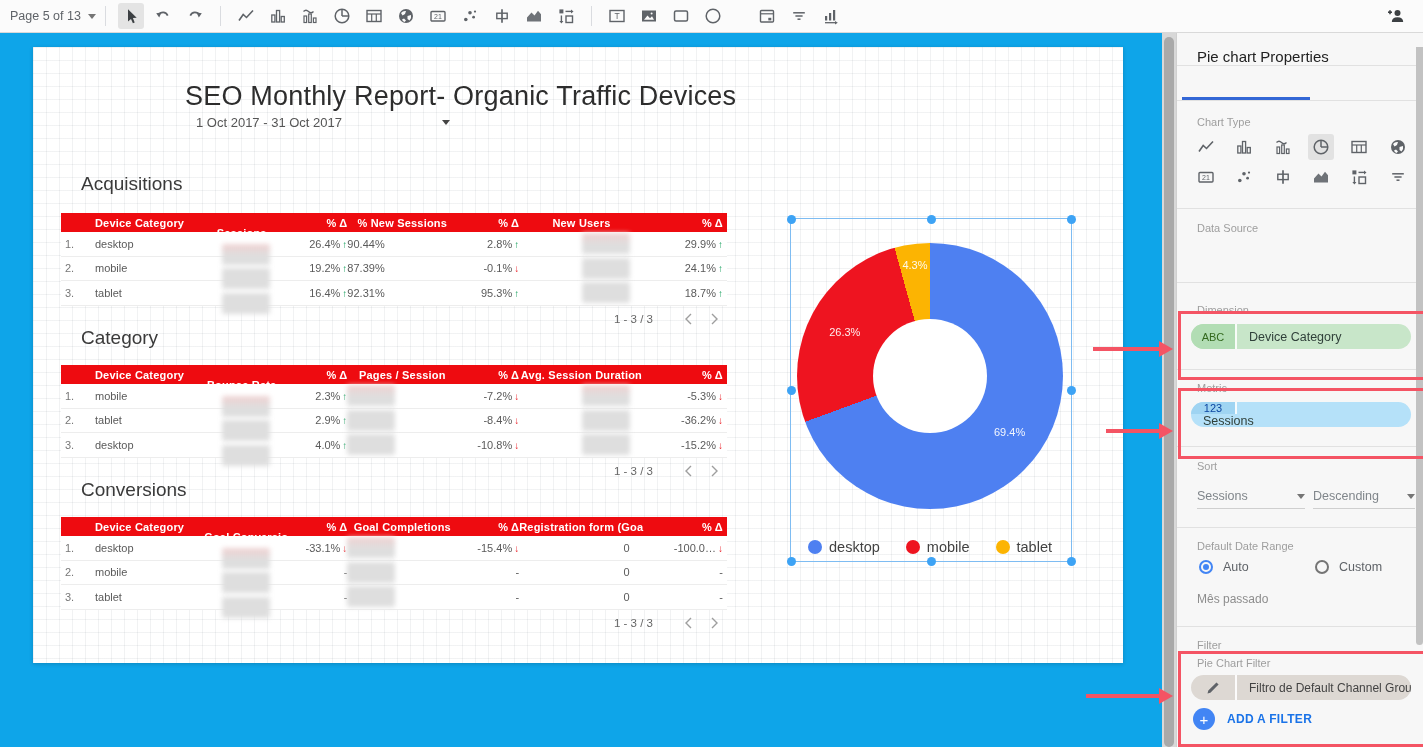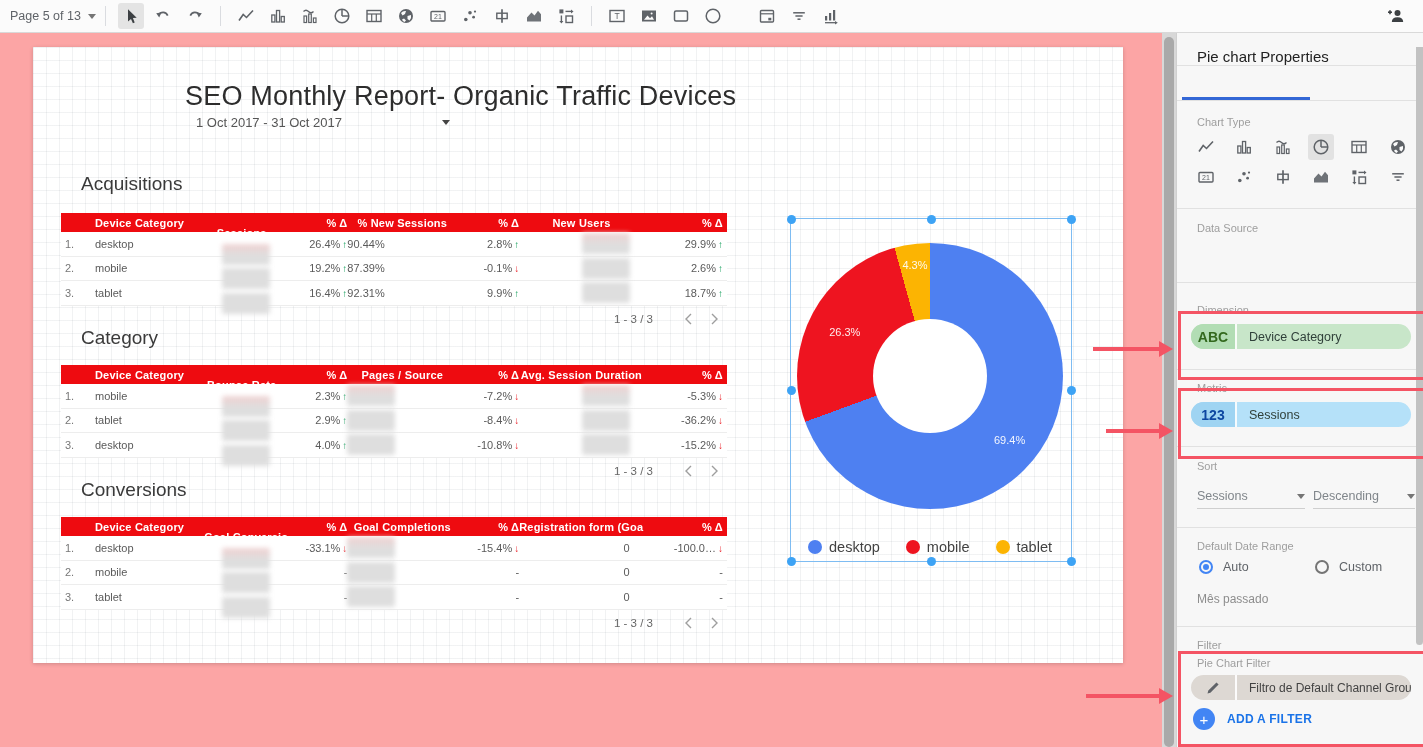--- a/index.html
+++ b/index.html
@@ -1,16 +1,16 @@
 <!DOCTYPE html>
 <html><head>
 <meta charset="utf-8">
 <style>
   html,body{margin:0;padding:0;}
-  #app{position:relative;width:1423px;height:747px;background:#fca5a5;overflow:hidden;
+  #app{position:relative;width:1423px;height:747px;background:#0ea5e9;overflow:hidden;
        font-family:"Liberation Sans",sans-serif;-webkit-font-smoothing:antialiased;}
   
   #toolbar{position:absolute;left:0;top:0;width:1423px;height:32px;background:#fbfbfb;
            border-bottom:1px solid #d9d9d9;display:flex;align-items:center;z-index:30;}
   #page-selector{display:flex;align-items:center;margin-left:10px;font-size:12.5px;color:#5f6368;cursor:pointer;}
   .caret-down{width:0;height:0;border-left:4px solid transparent;border-right:4px solid transparent;
               border-top:5px solid #757575;margin-left:7px;display:inline-block;}
   .tdivider{width:1px;height:20px;background:#dadce0;margin:0 9px;}
   .ticon{width:26px;height:26px;display:flex;align-items:center;justify-content:center;border-radius:3px;cursor:pointer;flex:0 0 auto;}
   .ticon svg{display:block;}
@@ -81,25 +81,25 @@
   #tab-underline{position:absolute;left:5px;top:65px;width:128px;height:3px;background:#3367d6;}
   .plabel{position:absolute;left:20px;font-size:11px;color:#9e9e9e;}
   #charttype-grid{position:absolute;left:10px;top:102px;width:230px;display:grid;grid-template-columns:repeat(6,1fr);grid-row-gap:4px;}
   #charttype-grid .ticon{margin:0 auto;}
   #charttype-grid .selcell{background:#e2e2e2;}
   .pill{position:absolute;left:14px;width:220px;height:24px;border-radius:12px;background:#ddd7d2;
         display:flex;align-items:center;justify-content:center;font-size:12px;color:#424242;cursor:pointer;}
   .fieldpill{position:absolute;left:14px;width:220px;height:25px;border-radius:13px;display:flex;align-items:stretch;
              overflow:hidden;font-size:12.5px;color:#30403a;cursor:pointer;}
   .fieldpill .chip{width:44px;display:flex;align-items:center;justify-content:center;
-                   font-size:14px;font-weight:bold;border-right:2px solid rgba(255,255,255,.9);}
+                   font-size:11px;font-weight:normal;border-right:2px solid rgba(255,255,255,.9);}
   .fieldpill .fval{flex:1;display:flex;align-items:center;padding-left:12px;}
   #dim-pill{background:#c8e6c9;}
   #dim-pill .chip{background:#b2ddb4;color:#33691e;}
-  #met-pill{background:#b5e1f9;}
+  #met-pill{background:#b5e1f9;flex-direction:column;}
   #met-pill .chip{background:#9fd4f2;color:#0d47a1;}
   .ddown{position:absolute;height:24px;border-bottom:1px solid #cfcfcf;display:flex;align-items:center;
          justify-content:space-between;font-size:12.5px;color:#80868b;cursor:pointer;}
   .radio{width:14px;height:14px;border-radius:50%;border:2px solid #757575;box-sizing:border-box;display:inline-block;}
   .radio.on{border-color:#4285f4;position:relative;}
   .radio.on::after{content:"";position:absolute;left:2px;top:2px;width:6px;height:6px;border-radius:50%;background:#4285f4;}
   .radio-row{position:absolute;display:flex;align-items:center;gap:10px;font-size:12.5px;color:#5f6368;cursor:pointer;}
   #filter-pill{background:#ddd8d3;justify-content:flex-start;}
   #filter-pill .chip2{width:44px;display:flex;align-items:center;justify-content:center;border-right:2px solid rgba(255,255,255,.9);}
   #filter-pill .fval{flex:1;text-align:center;font-size:12px;color:#424242;padding-right:6px;white-space:nowrap;overflow:hidden;}
@@ -308,29 +308,29 @@
           <span class="tc cd3"><span>29.9%</span><span class="arr up">↑</span></span>
         </div>
         <div class="trow">
           <span class="tc cnum">2.</span>
           <span class="tc cdev">mobile</span>
           <span class="tc cm1"><span class="blurblk"></span></span>
           <span class="tc cd1"><span>19.2%</span><span class="arr up">↑</span></span>
           <span class="tc cm2"><span>87.39%</span></span>
           <span class="tc cd2"><span>-0.1%</span><span class="arr dn">↓</span></span>
           <span class="tc cm3"><span class="blurblk"></span></span>
-          <span class="tc cd3"><span>2.6%</span><span class="arr up">↑</span></span>
+          <span class="tc cd3"><span>24.1%</span><span class="arr up">↑</span></span>
         </div>
         <div class="trow">
           <span class="tc cnum">3.</span>
           <span class="tc cdev">tablet</span>
           <span class="tc cm1"><span class="blurblk"></span></span>
           <span class="tc cd1"><span>16.4%</span><span class="arr up">↑</span></span>
           <span class="tc cm2"><span>92.31%</span></span>
-          <span class="tc cd2"><span>9.9%</span><span class="arr up">↑</span></span>
+          <span class="tc cd2"><span>95.3%</span><span class="arr up">↑</span></span>
           <span class="tc cm3"><span class="blurblk"></span></span>
           <span class="tc cd3"><span>18.7%</span><span class="arr up">↑</span></span>
         </div>
         <div class="pgrow">
           <span class="pgnums">1 - 3 / 3</span>
           <span class="pgbtn">
             <svg width="9" height="14">
               <polyline points="7,2 2,7 7,12" stroke="#9e9e9e" stroke-width="1.4" fill="none"></polyline>
             </svg>
           </span>
@@ -342,21 +342,21 @@
         </div>
       </div>
 
     <div class="sec-heading" style="top:280px">Category</div>
     <div class="rtable" style="top:318px" id="table1">
         <div class="thead">
           <span class="hc cnum"></span>
           <span class="hc cdev">Device Category</span>
           <span class="hc cm1">Bounce Rate<span class="srtcaret">▾</span></span>
           <span class="hc cd1">% Δ</span>
-          <span class="hc cm2">Pages / Source</span>
+          <span class="hc cm2">Pages / Session</span>
           <span class="hc cd2">% Δ</span>
           <span class="hc cm3">Avg. Session Duration</span>
           <span class="hc cd3">% Δ</span>
         </div>
         <div class="trow">
           <span class="tc cnum">1.</span>
           <span class="tc cdev">mobile</span>
           <span class="tc cm1"><span class="blurblk pk"></span></span>
           <span class="tc cd1"><span>2.3%</span><span class="arr up">↑</span></span>
           <span class="tc cm2"><span class="blurblk pk"></span></span>
@@ -462,21 +462,21 @@
         <div class="handle" style="left: 275.5px; top: -4.5px;"></div>
         <div class="handle" style="left: -4.5px; top: 166.5px;"></div>
         <div class="handle" style="left: 275.5px; top: 166.5px;"></div>
         <div class="handle" style="left: -4.5px; top: 337.5px;"></div>
         <div class="handle" style="left: 135.5px; top: 337.5px;"></div>
         <div class="handle" style="left: 275.5px; top: 337.5px;"></div>
       </div>
     <div id="donut-wrap">
       <div id="donut" style="background: conic-gradient(rgb(78, 128, 241) 0%, rgb(78, 128, 241) 69.4%, rgb(238, 20, 32) 69.4%, rgb(238, 20, 32) 95.7%, rgb(252, 180, 2) 95.7%, rgb(252, 180, 2) 100%);"></div>
       <div id="donut-hole"></div>
-    <span class="slice-label" style="left: 212.609px; top: 188.577px; margin-top: 8px;">69.4%</span>
+    <span class="slice-label" style="left: 212.609px; top: 188.577px;">69.4%</span>
         <span class="slice-label" style="left: 47.8142px; top: 89.258px;">26.3%</span>
         <span class="slice-label" style="left: 117.954px; top: 22.2978px;">4.3%</span>
       </div>
     <div id="chart-legend">
         <span class="lg-item">
           <span class="lg-dot" style="background:#4e80f1"></span>
           <span>desktop</span>
         </span>
         <span class="lg-item">
           <span class="lg-dot" style="background:#ee1420"></span>

